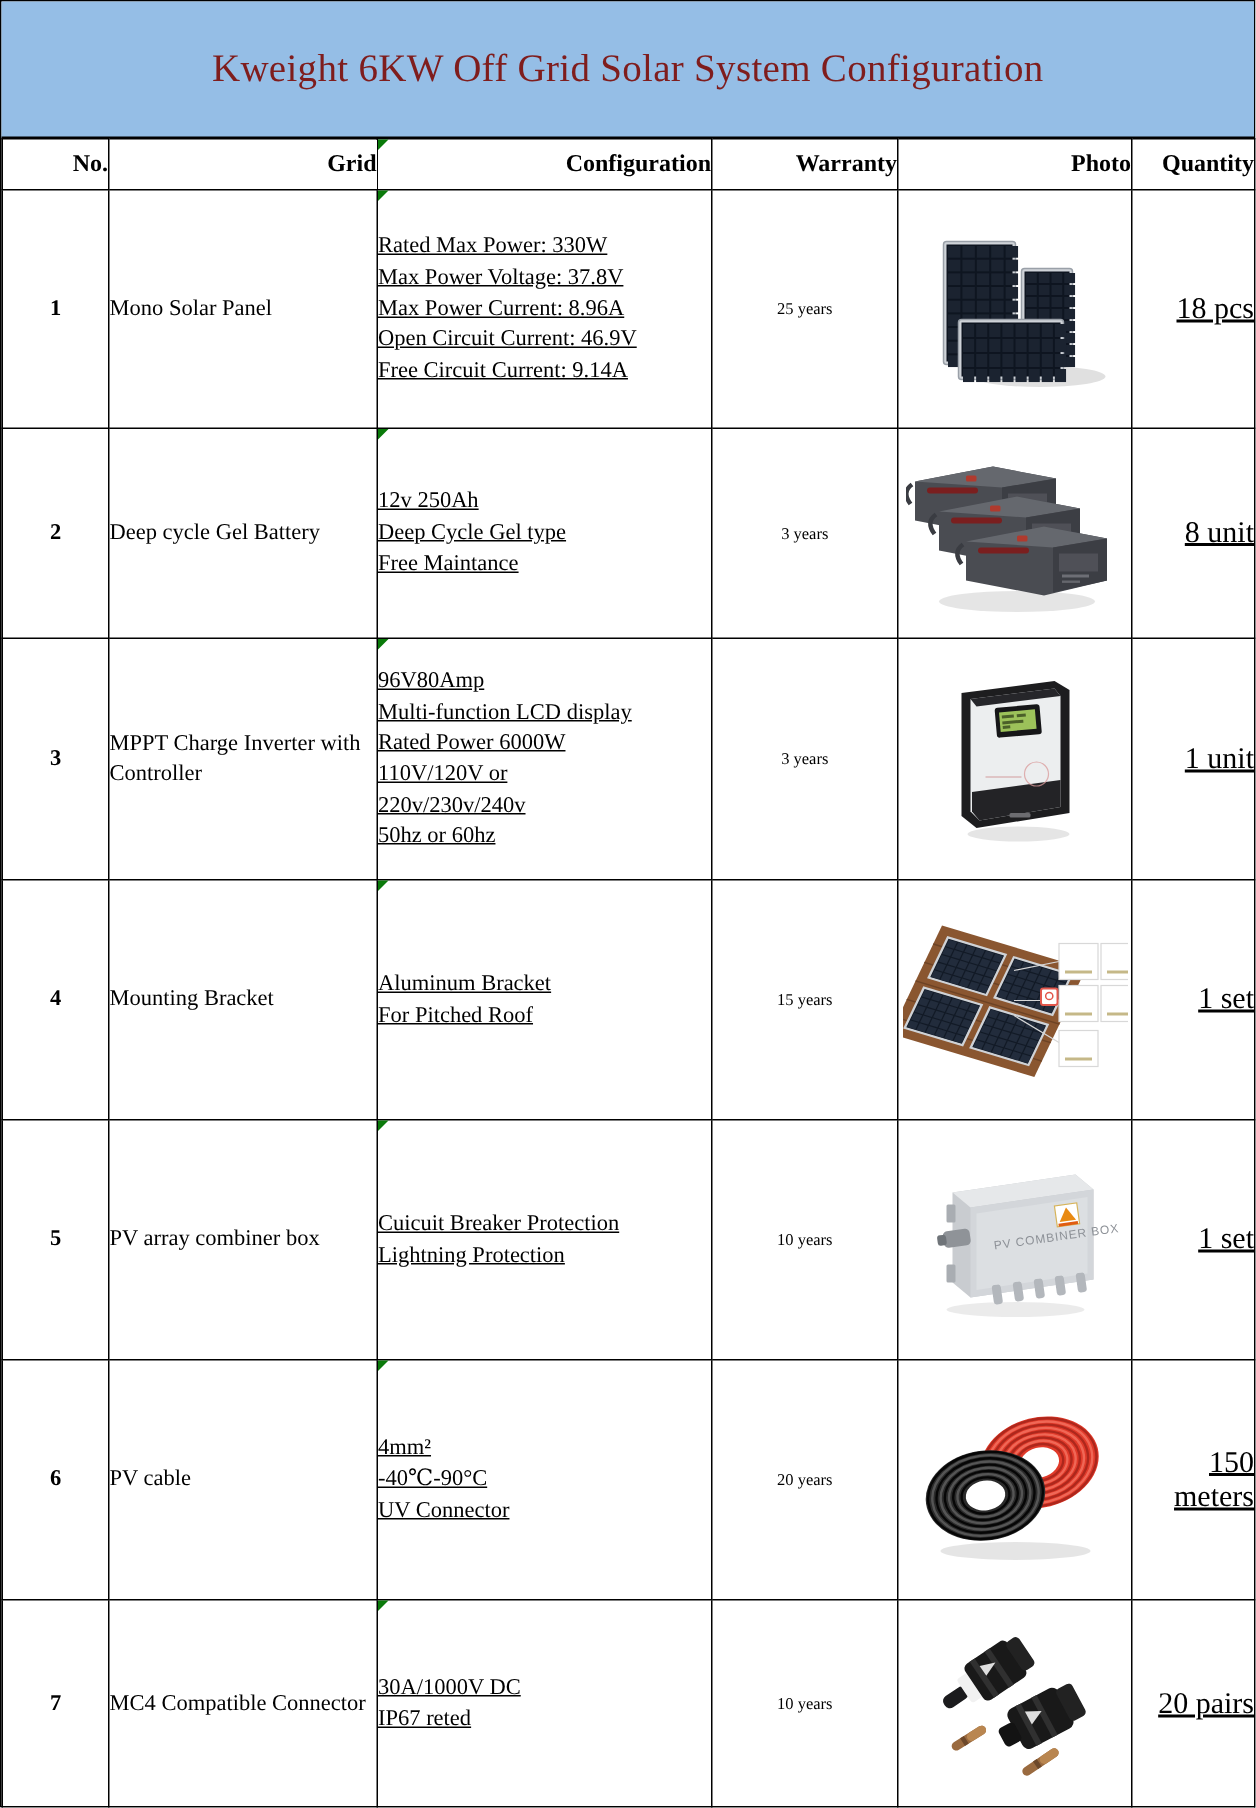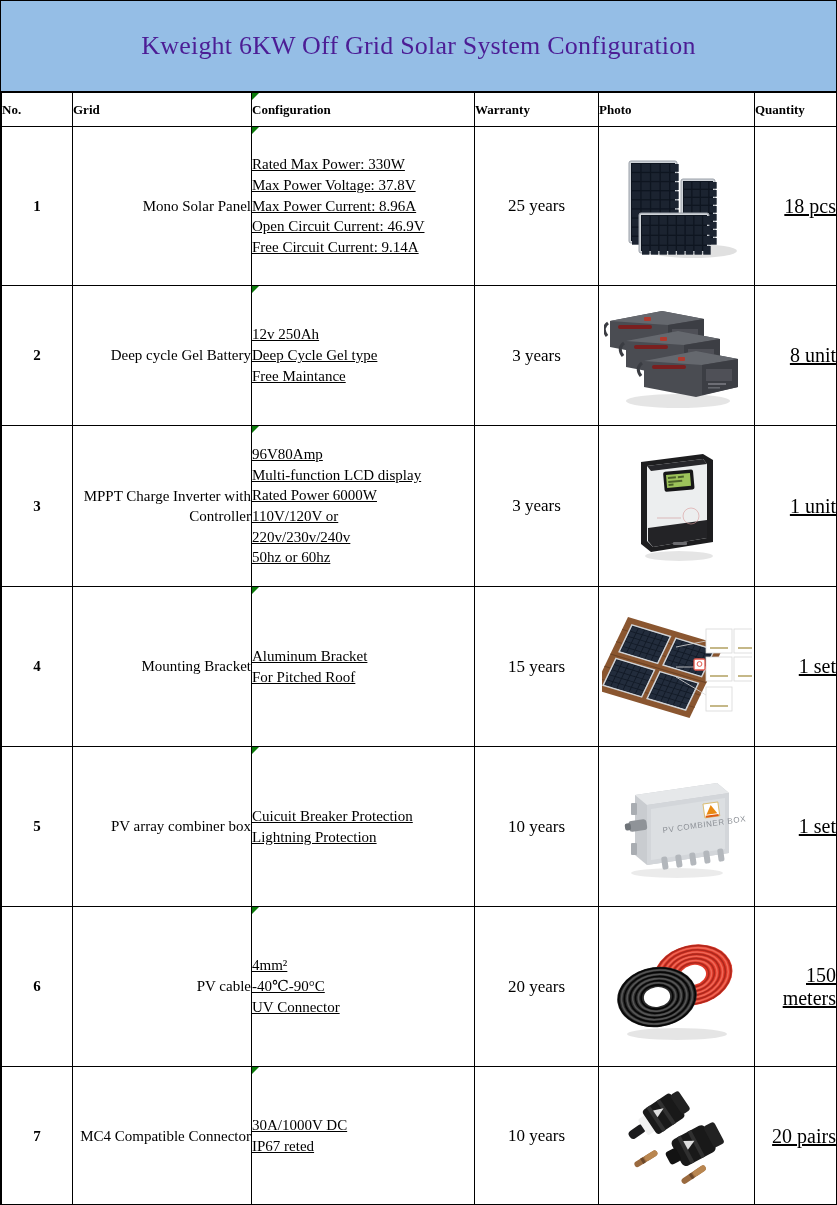--- a/index.html
+++ b/index.html
@@ -21,63 +21,63 @@
     height:91px;
     background:#95bee6;
     border-bottom:1px solid #000;
     display:flex;align-items:center;justify-content:center;
     flex:0 0 auto;
     box-sizing:border-box;
   }
   .title-text{
     font-size:26px;
     font-weight:400;
-    color:#4c1d95;
+    color:#7f1d1d;
     letter-spacing:.2px;
     white-space:nowrap;
   }
   
   table.cfg{
     border-collapse:collapse;
     table-layout:fixed;
     width:835px;
   }
   table.cfg th,table.cfg td{
     border:1px solid #000;
     padding:0;
     vertical-align:middle;
     box-sizing:border-box;
   }
   thead th{
     height:34px;
-    font-size:13px;
+    font-size:16px;
     font-weight:bold;
-    text-align:left;
+    text-align:right;
     background:#ffffff;
     position:relative;
   }
   
   .c-no{width:71px;}
   .c-item{width:179px;}
   .c-spec{width:223px;}
   .c-warr{width:124px;}
   .c-photo{width:156px;}
   .c-qty{width:82px;}
 
   td.cell-no{
     text-align:center;font-weight:bold;font-size:15px;
   }
   td.cell-item{
-    text-align:right;font-size:15px;line-height:1.35;padding:0 6px;
+    text-align:left;font-size:15px;line-height:1.35;padding:0 6px;
   }
   td.cell-spec{
     text-align:left;font-size:15px;line-height:1.38;
     padding-left:6px;padding-right:4px;position:relative;
   }
-  td.cell-warr{text-align:center;font-size:17px;}
+  td.cell-warr{text-align:center;font-size:11px;}
   td.cell-qty{text-align:right;font-size:20px;text-decoration:underline;}
   td.cell-photo{text-align:center;padding:2px;}
 
   .spec-line{display:block;white-space:nowrap;text-decoration:underline;}
 
   
   .note-marker{
     position:absolute;top:0;left:0;
     width:0;height:0;
     border-top:7px solid #0a7a0a;

